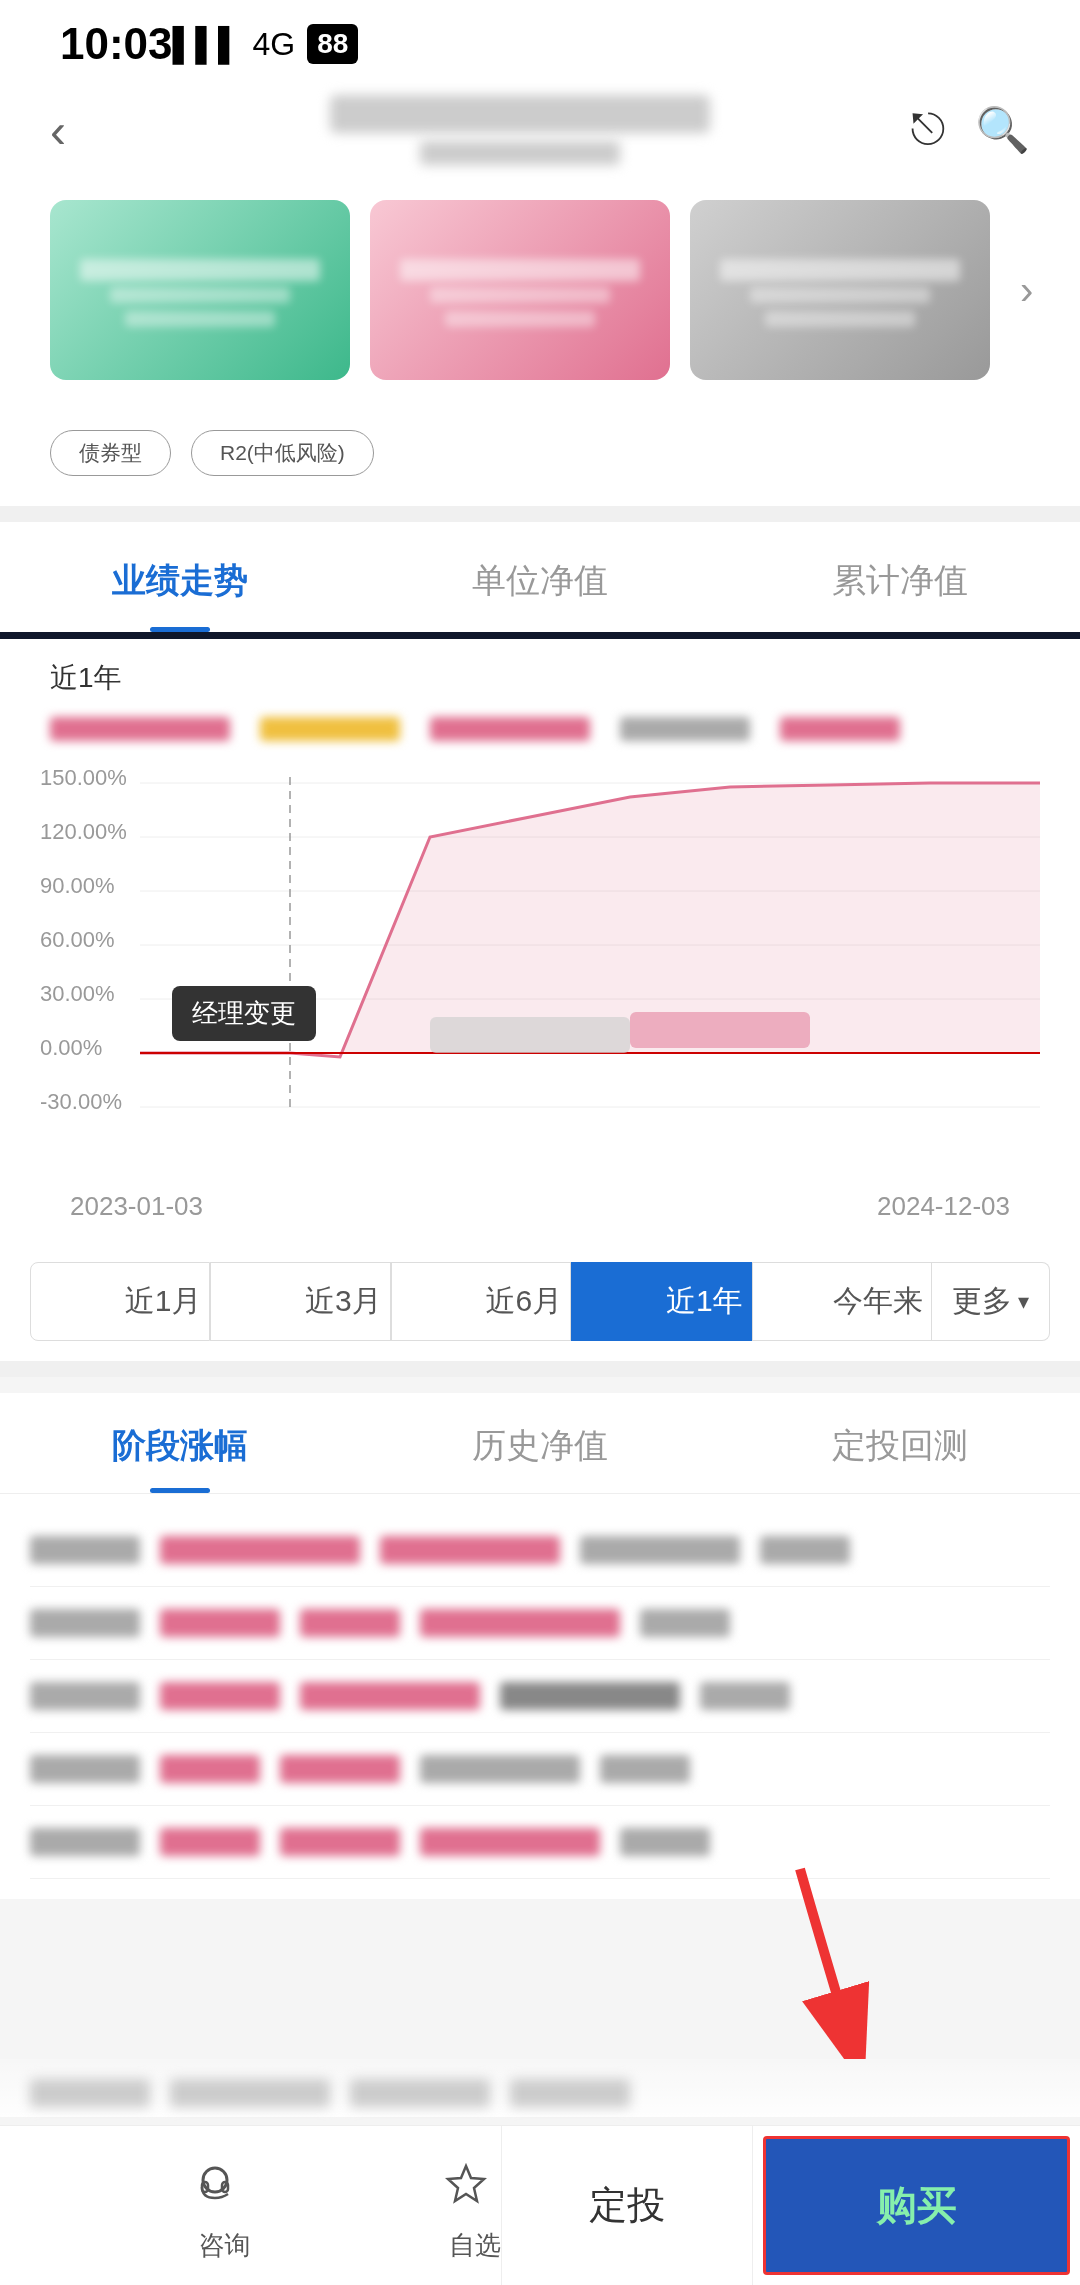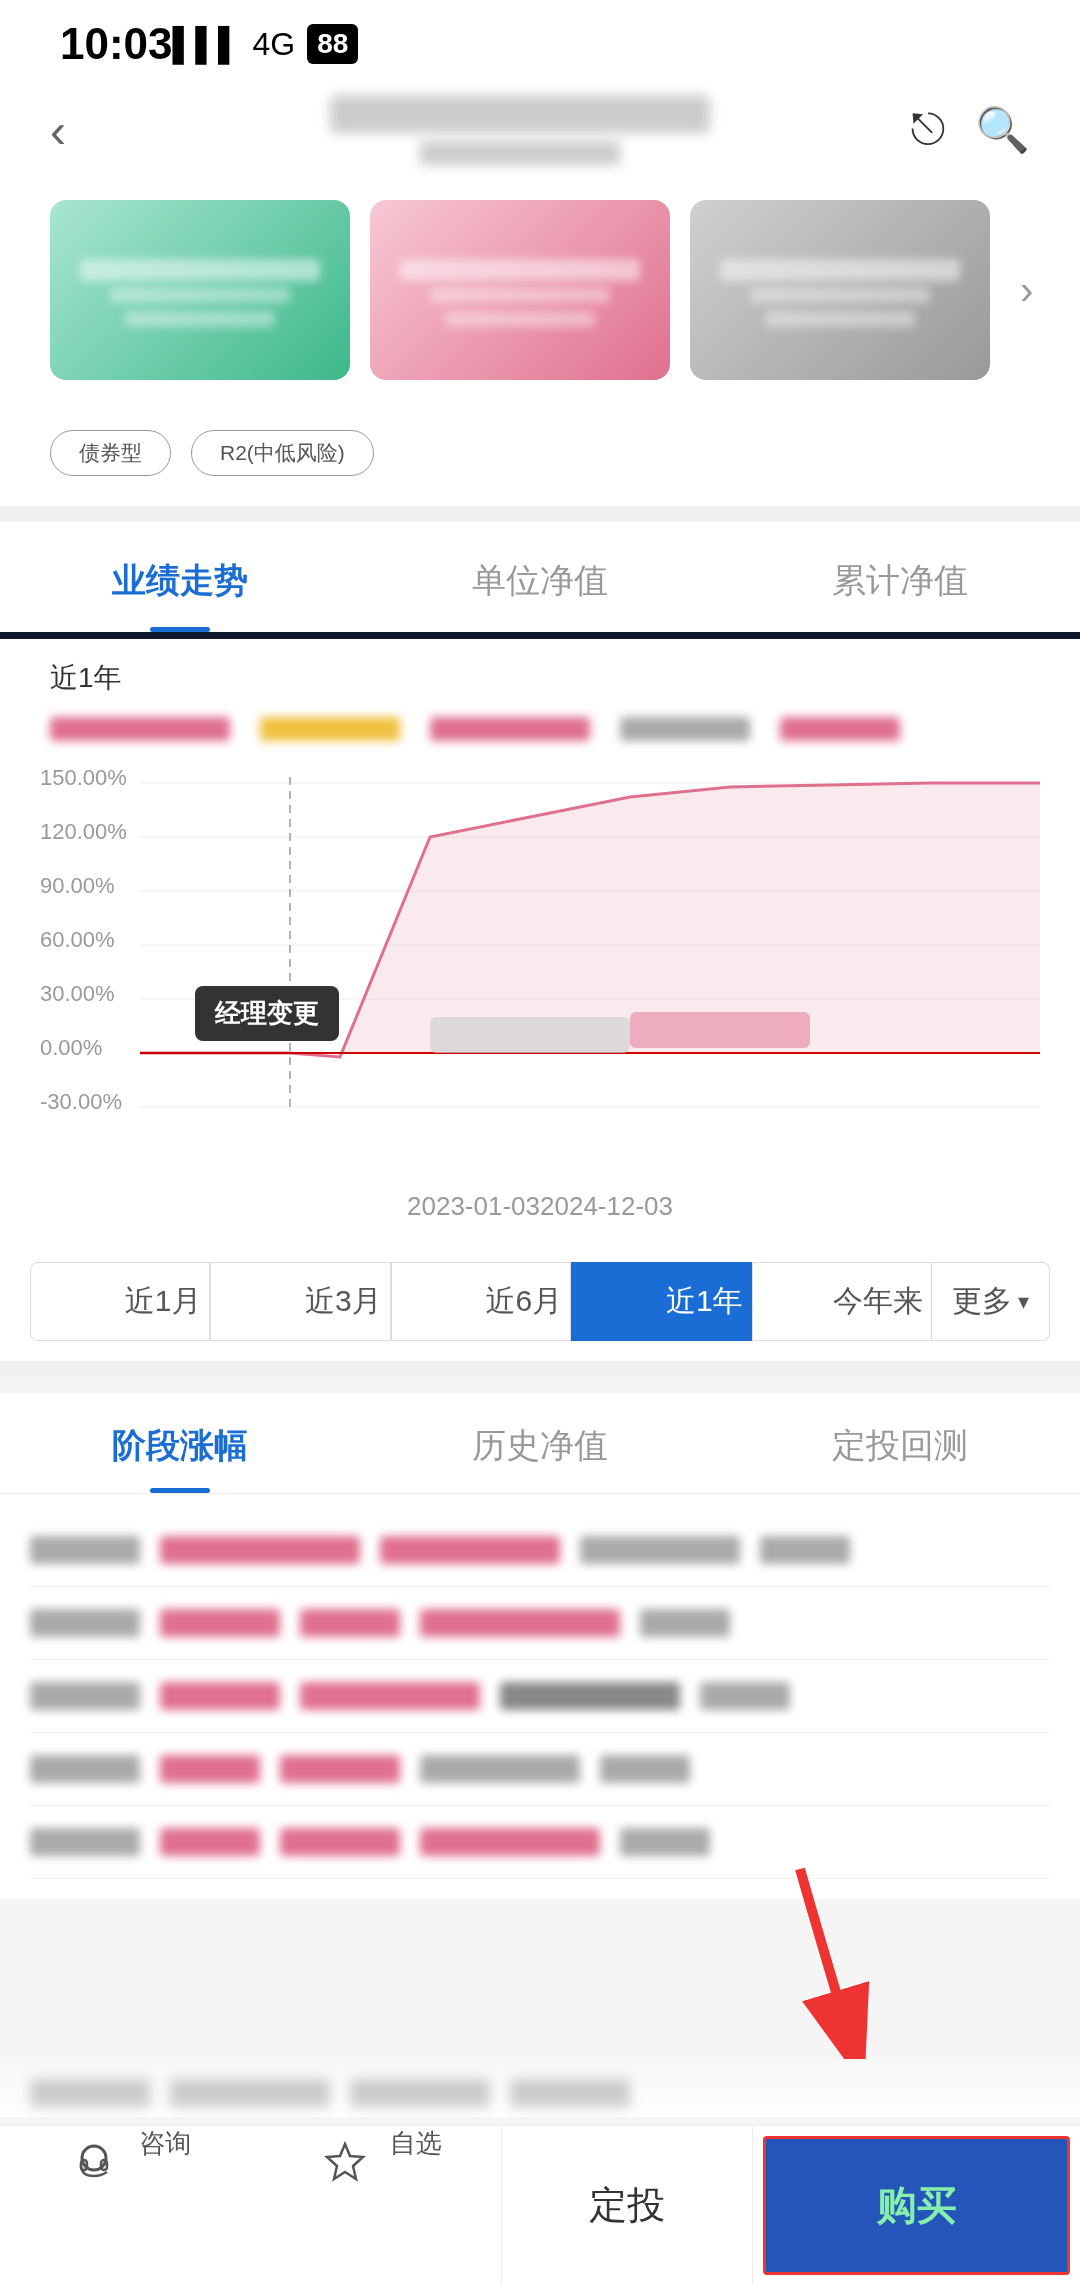--- a/index.html
+++ b/index.html
@@ -225,32 +225,31 @@
       position: relative;
       width: 100%;
     }
     .chart-svg-wrap svg {
       width: 100%;
       height: 420px;
     }
     .chart-label-box {
       position: absolute;
       bottom: 140px;
-      left: 165px;
+      left: 142px;
       background: #333;
       color: #fff;
       border-radius: 8px;
       padding: 10px 20px;
       font-size: 26px;
       white-space: nowrap;
-      font-weight: bold;
     }
     .chart-dates {
       display: flex;
-      justify-content: center;
+      justify-content: space-between;
       padding: 10px 40px 0;
       font-size: 26px;
       color: #999;
     }
 
     
     .time-filter-row {
       display: flex;
       align-items: center;
       padding: 20px 30px;
@@ -371,22 +370,22 @@
       background: #fff;
       display: flex;
       align-items: stretch;
       border-top: 1px solid #eee;
       height: 160px;
       z-index: 100;
     }
     .bottom-nav-item {
       flex: 1;
       display: flex;
-      flex-direction: row;
-      align-items: flex-start;
+      flex-direction: column;
+      align-items: flex-end;
       justify-content: center;
       gap: 10px;
       font-size: 26px;
       color: #555;
     }
     .bottom-nav-item .icon-circle {
       width: 70px;
       height: 70px;
       display: flex;
       align-items: center;

